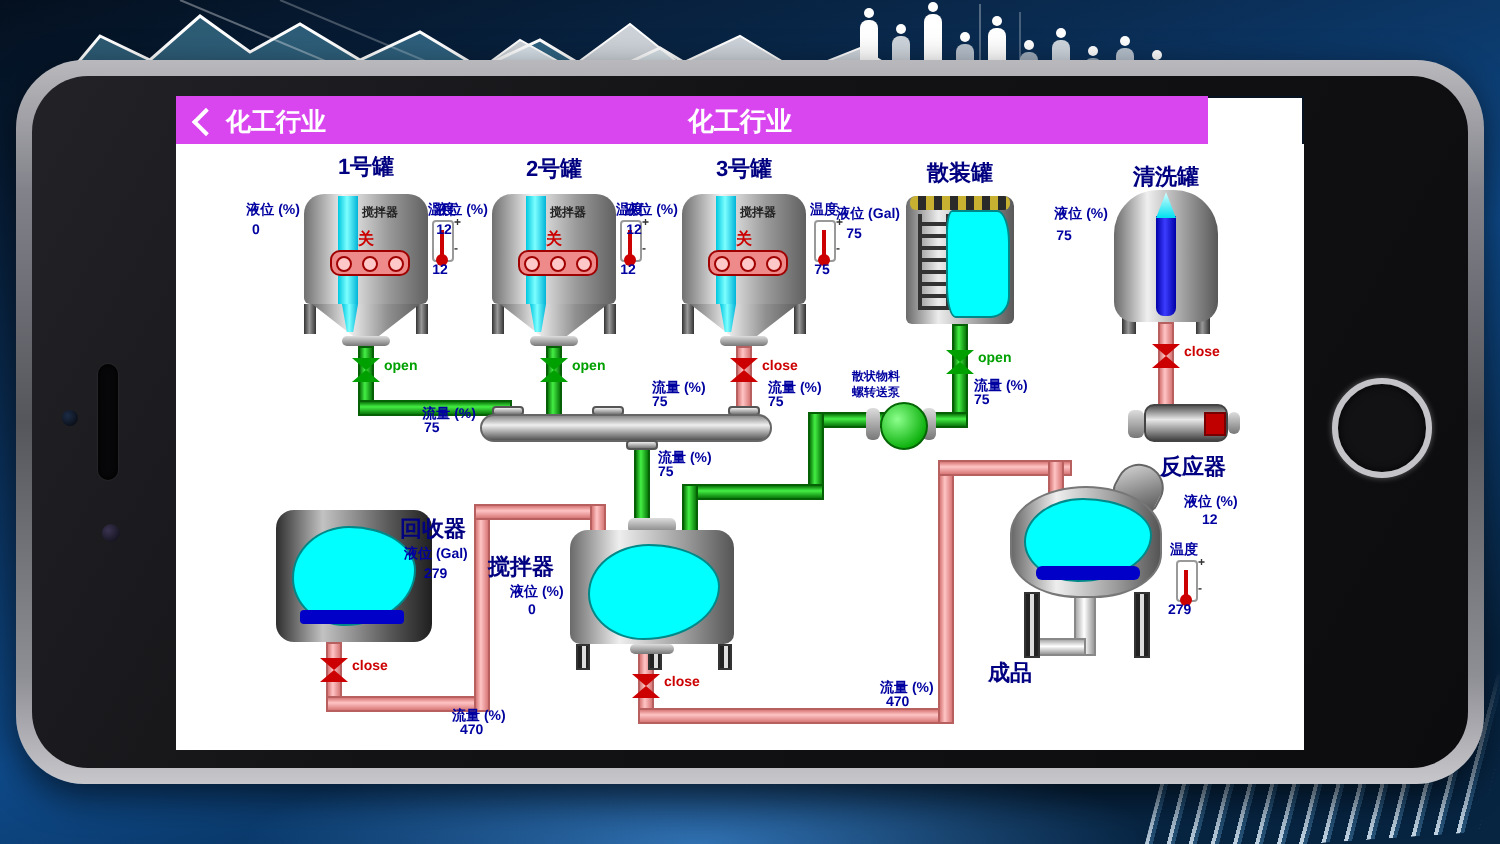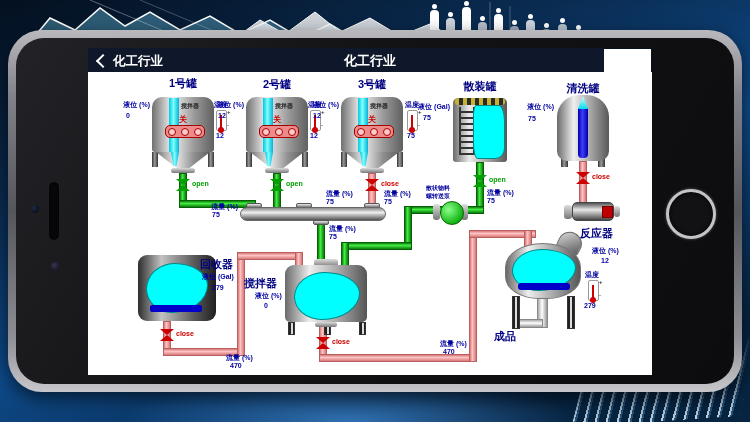--- a/index.html
+++ b/index.html
@@ -30,21 +30,21 @@
   .cam-dot{left:31px;top:205px;width:8px;height:8px;border-radius:50%;
     background:radial-gradient(circle at 35% 35%,#1c2c46,#05060a);}
   .cam-dot2{left:51px;top:262px;width:9px;height:9px;border-radius:50%;
     background:radial-gradient(circle at 35% 35%,#3a3350,#0a0a12);}
   .home-btn{left:666px;top:189px;width:44px;height:44px;border-radius:50%;
     border:3px solid #c4c4c8;background:#121215;
     box-shadow:0 0 3px rgba(255,255,255,.35), inset 0 0 4px #000;}
   
   .screen{left:88px;top:48px;width:564px;height:327px;background:#fff;overflow:hidden;
     box-shadow:inset 0 0 0 1px #06121f;}
-  .hdr{left:0;top:0;width:516px;height:24px;background:#0f172a;}
+  .hdr{left:0;top:0;width:516px;height:24px;background:#d946ef;}
   .hdr-title{left:0;top:4px;width:564px;text-align:center;color:#fff;font-size:13px;font-weight:bold;}
   .hdr-back{left:10px;top:4px;height:18px;color:#fff;font-size:12.5px;font-weight:bold;display:flex;align-items:center;gap:5px;cursor:pointer;}
   .chev{width:8px;height:8px;border-left:2.5px solid #fff;border-bottom:2.5px solid #fff;transform:rotate(45deg);display:inline-block;}
   .canvas{left:0;top:24px;width:564px;height:303px;background:#fff;}
   
   .t-title{font-size:11px;font-weight:bold;color:#000080;text-align:center;white-space:nowrap;}
   .lbl{font-size:7px;font-weight:bold;color:#0000a0;white-space:nowrap;}
   .lbl-r{text-align:right;}
   .lbl-c{text-align:center;}
   .open-lbl{font-size:7px;font-weight:bold;color:#00a000;}

